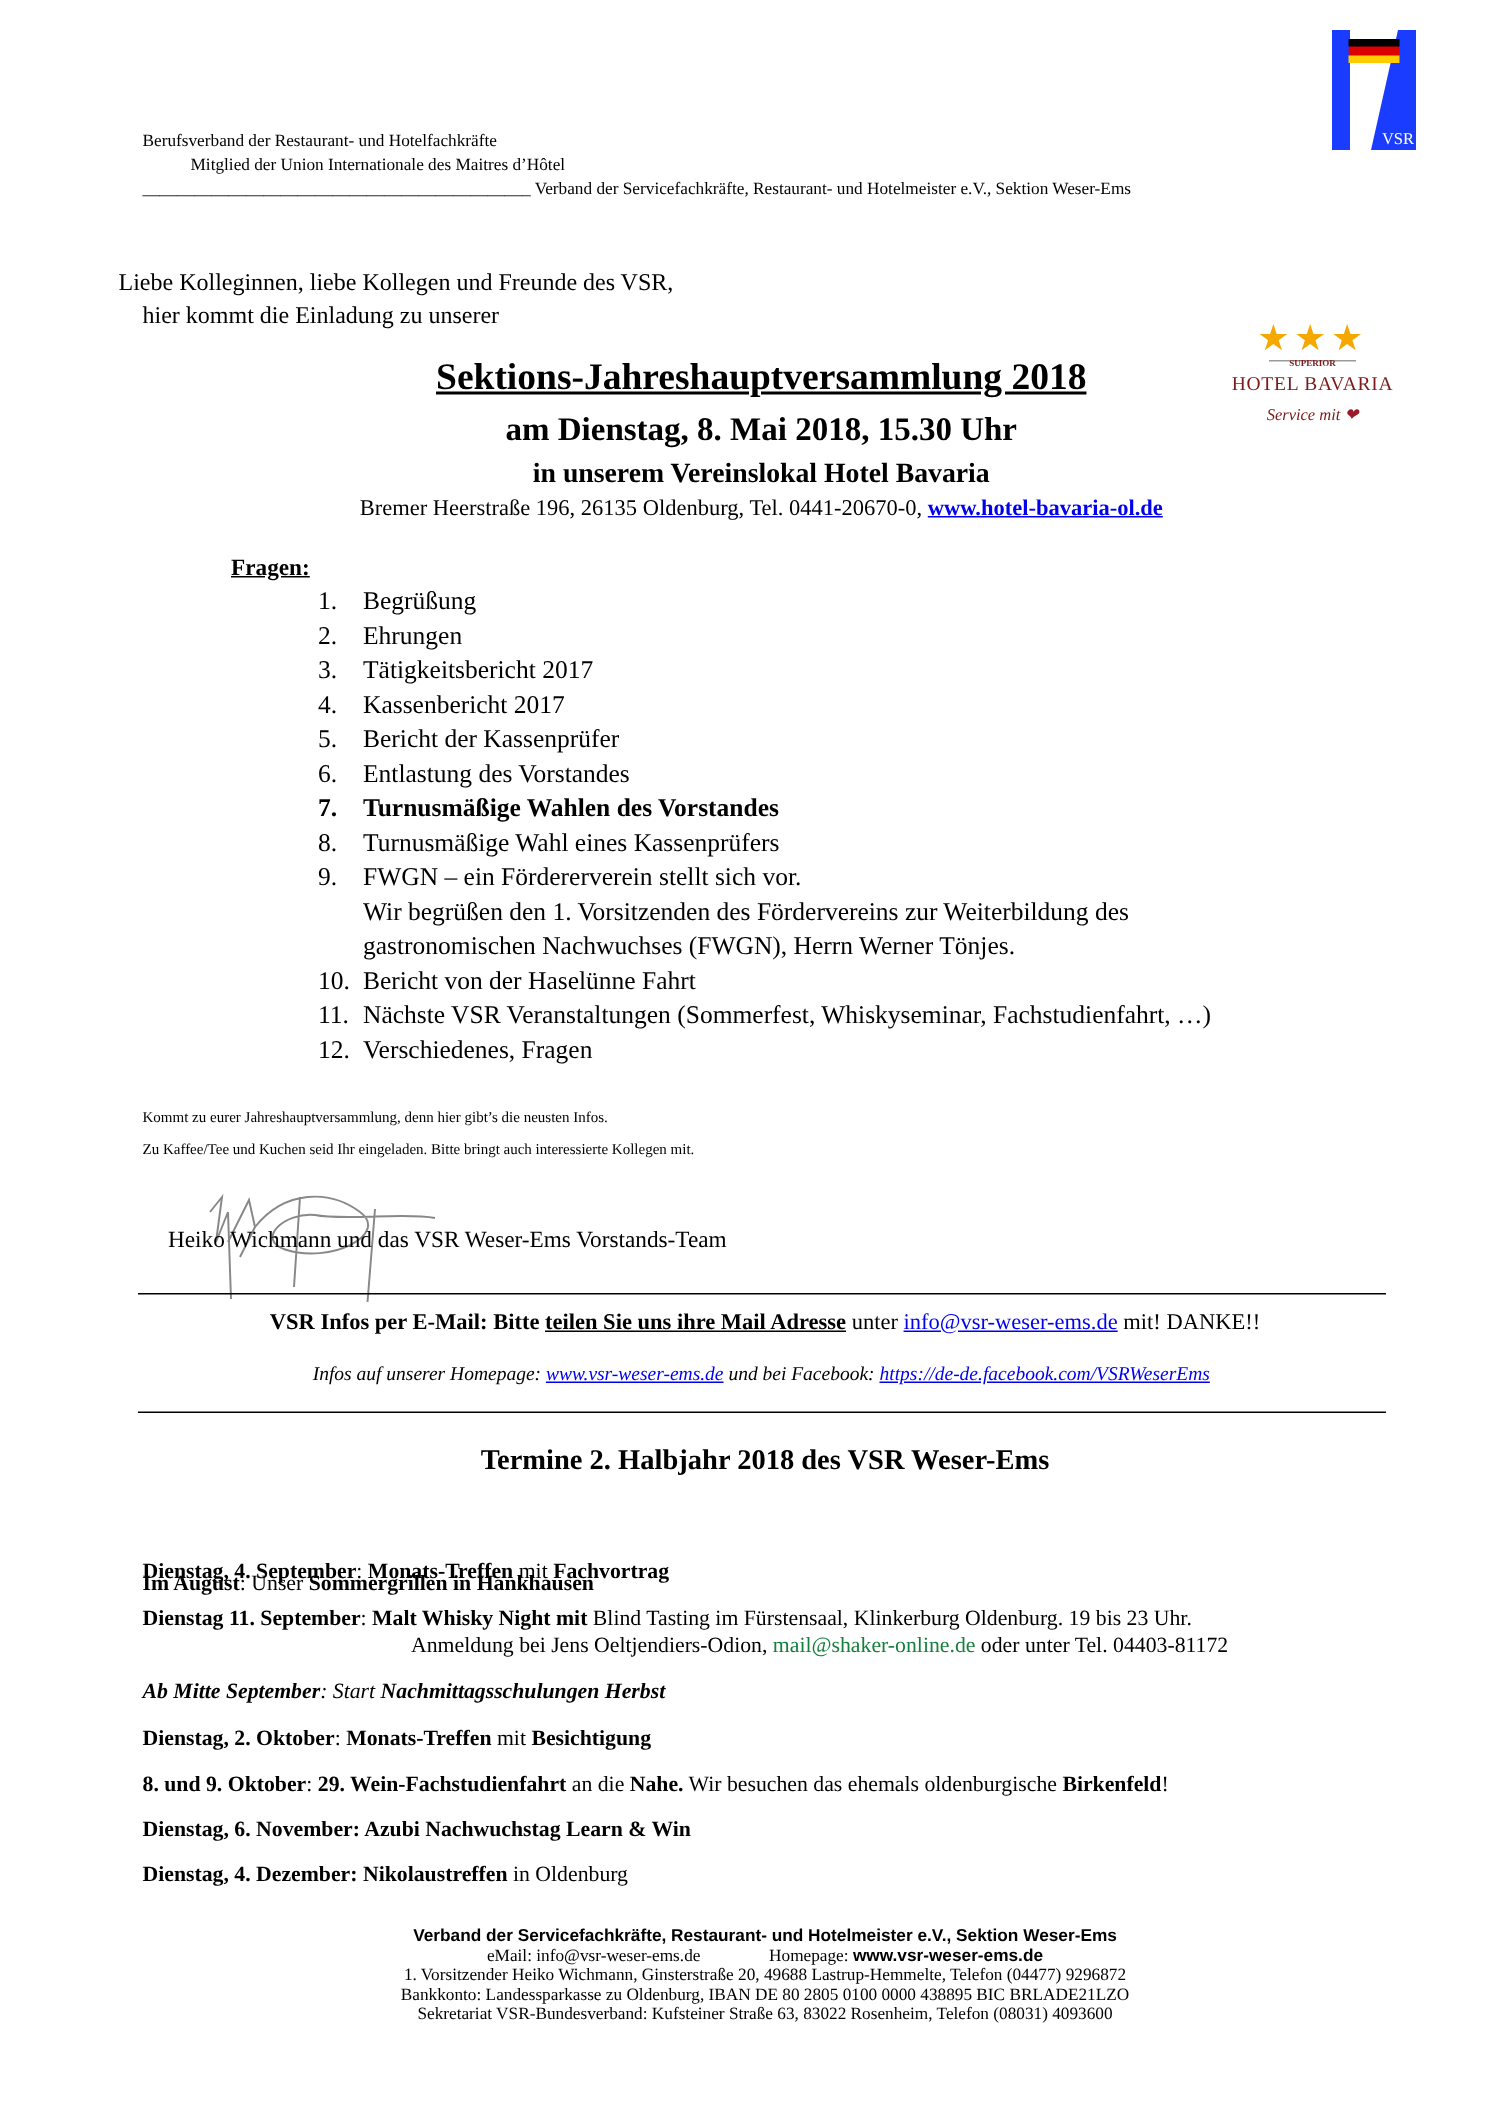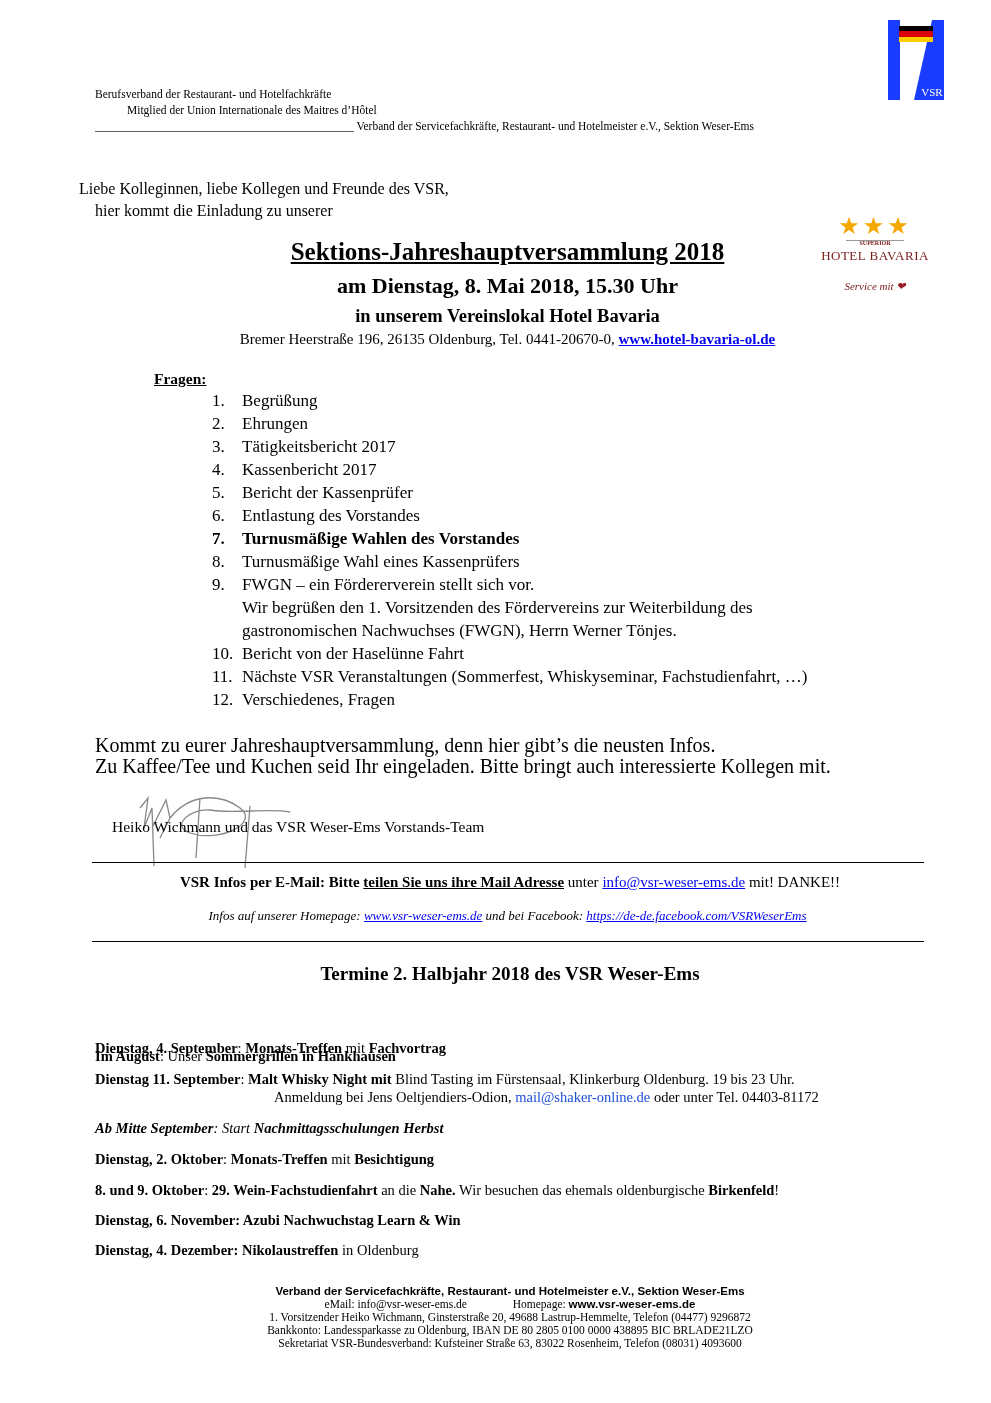--- a/index.html
+++ b/index.html
@@ -19,21 +19,21 @@
   .title3 { font-size: 18.5px; font-weight: bold; left: 0; width: 1015px; text-align: center; }
   .addr { font-size: 15px; left: 0; width: 1015px; text-align: center; }
 
   .hotel-logo { position: absolute; left: 806px; top: 214px; width: 138px; height: 76px; }
 
   .ablauf { font-size: 15.5px; font-weight: bold; text-decoration: underline; }
   .agenda { font-size: 17px; line-height: 23px; }
   .agenda .num { position: absolute; left: 0; width: 30px; text-align: left; }
   .agenda .txt { position: absolute; left: 30px; text-align: right; }
 
-  .closing { font-size: 20px; line-height: 21px; }
+  .closing { font-size: 10px; line-height: 21px; }
   .sig { font-size: 15.5px; }
   .hr { position: absolute; left: 92px; width: 832px; height: 0; border-top: 1.5px solid #000; }
 
   .mailline { font-size: 15px; left: 0; width: 1020px; text-align: center; }
   .hpline { font-size: 13px; font-style: italic; left: 0; width: 1015px; text-align: center; }
 
   .termhead { font-size: 19px; font-weight: bold; left: 0; width: 1020px; text-align: center; }
   .ev { font-size: 14.5px; left: 95px; }
 
   .footer { font-size: 11.5px; left: 0; width: 1020px; text-align: center; line-height: 13px; }
@@ -71,21 +71,21 @@
 <div class="abs title3" style="top:306px;">in unserem Vereinslokal Hotel Bavaria</div>
 <div class="abs addr" style="top:331px;">
   <span>Bremer Heerstraße 196, 26135 Oldenburg, Tel. 0441-20670-0, </span><a class="b">www.hotel-bavaria-ol.de</a>
 </div>
 
 <div class="hotel-logo">
   <div style="position:absolute; left:0; top:0; width:138px; text-align:center; color:#f5a800; font-size:24px; line-height:24px; letter-spacing:3px;">★★★</div>
   <div style="position:absolute; left:40px; top:26px; width:58px; border-top:1px solid #999;"></div>
   <div style="position:absolute; left:0; top:26px; width:138px; text-align:center; font-size:6px; font-weight:bold; color:#7a1a1a;">SUPERIOR</div>
   <div style="position:absolute; left:0; top:34px; width:138px; text-align:center; font-size:13px; color:#7a1a1a; letter-spacing:0.5px;">HOTEL BAVARIA</div>
-  <div style="position:absolute; left:0; top:56px; width:138px; text-align:center; font-size:11px; font-style:italic; color:#7a1a1a;margin-top:10px;">
+  <div style="position:absolute; left:0; top:56px; width:138px; text-align:center; font-size:11px; font-style:italic; color:#7a1a1a;">
     <span>Service mit</span>
     <span style="color:#9b1a2a;">❤</span>
   </div>
 </div>
 
 <div class="abs ablauf" style="left:154px; top:370px;">Fragen:</div>
 <div class="abs agenda" id="agenda" style="left:212px; top:389px; width:720px; height:330px;">
   <div class="abs" style="left:0; top:0px;">
       <span class="num">1.</span>
       <span class="txt">Begrüßung</span>
@@ -169,21 +169,21 @@
 <div class="abs ev" style="top:1048px;">
   <span class="b">Im August</span><span>: Unser </span><span class="b">Sommergrillen in Hankhausen</span>
 </div>
 <div class="abs ev" style="top:1040px;">
   <span class="b">Dienstag, 4. September</span><span>: </span><span class="b">Monats-Treffen</span><span> mit </span><span class="b">Fachvortrag</span>
 </div>
 <div class="abs ev" style="top:1071px;">
   <span class="b">Dienstag 11. September</span><span>: </span><span class="b">Malt Whisky Night mit</span><span> Blind Tasting im Fürstensaal, Klinkerburg Oldenburg. 19 bis 23 Uhr.</span>
 </div>
 <div class="abs ev" style="top:1089px; left:274px;">
-  <span>Anmeldung bei Jens Oeltjendiers-Odion, </span><span style="color:#1d4ed8;">mail@shaker-online.de</span><span> oder unter Tel. 04403-81172</span>
+  <span>Anmeldung bei Jens Oeltjendiers-Odion, </span><span style="color:#15803d;">mail@shaker-online.de</span><span> oder unter Tel. 04403-81172</span>
 </div>
 <div class="abs ev" style="top:1120px;font-style:italic;">
   <span class="b">Ab Mitte September</span><span>: Start </span><span class="b">Nachmittagsschulungen Herbst</span>
 </div>
 <div class="abs ev" style="top:1151px;">
   <span class="b">Dienstag, 2. Oktober</span><span>: </span><span class="b">Monats-Treffen</span><span> mit </span><span class="b">Besichtigung</span>
 </div>
 <div class="abs ev" style="top:1182px;">
   <span class="b">8. und 9. Oktober</span><span>: </span><span class="b">29. Wein-Fachstudienfahrt</span><span> an die </span><span class="b">Nahe.</span><span> Wir besuchen das ehemals oldenburgische </span><span class="b">Birkenfeld</span><span>!</span>
 </div>

